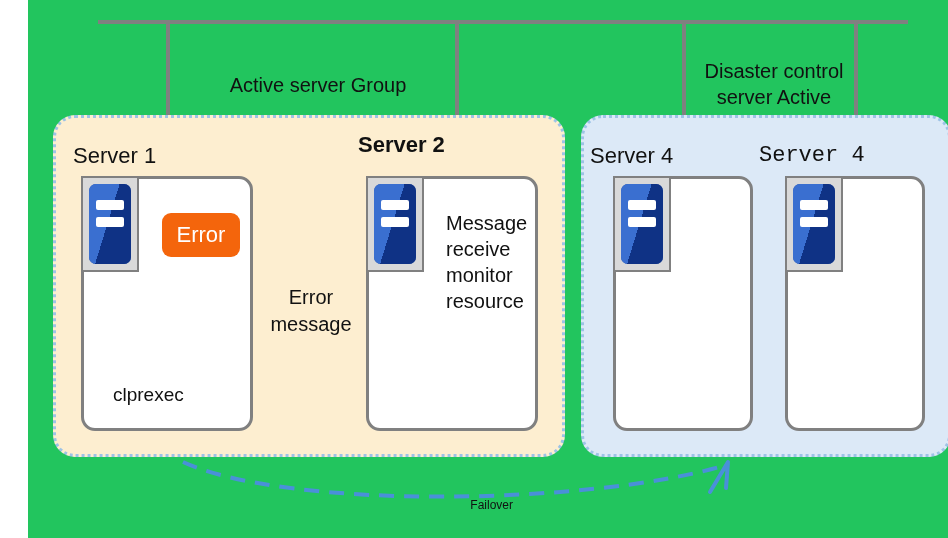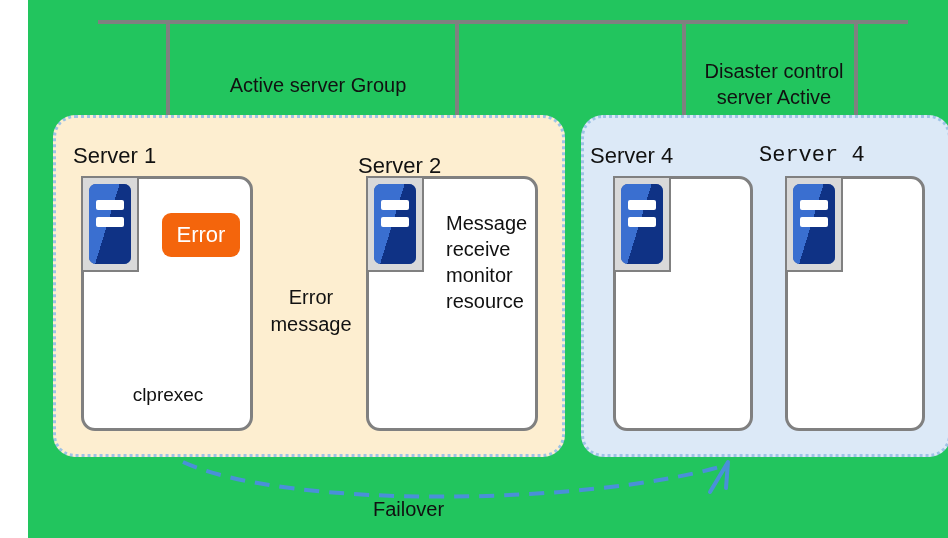--- a/index.html
+++ b/index.html
@@ -129,36 +129,36 @@
     position: absolute;
     font-size: 20px;
     color: #111111;
     line-height: 26px;
     white-space: pre-line;
   }
   .label-clprexec {
     position: absolute;
     font-size: 19px;
     color: #111111;
-    text-align: center;
+    text-align: left;
     white-space: nowrap;
   }
   .label-errmsg {
     position: absolute;
     font-size: 20px;
     color: #111111;
     text-align: center;
     line-height: 27px;
     white-space: pre-line;
   }
   .label-failover {
     position: absolute;
-    font-size: 20px;
-    color: #111111;
-    text-align: left;
+    font-size: 12px;
+    color: #111111;
+    text-align: right;
     white-space: nowrap;
   }
 </style>
 </head>
 <body>
 
 <div id="canvas">
 
   <svg id="svg-layer" viewBox="0 0 948 538" xmlns="http://www.w3.org/2000/svg">
 
@@ -220,21 +220,21 @@
       <div class="bar bar1"></div>
       <div class="bar bar2"></div>
     </div>
   </div>
   <div class="error-badge" style="left:134px; top:213px; width:78px; height:44px;">Error</div>
   <div class="label-clprexec" style="left:85px; top:384px; width:110px;">clprexec</div>
 
   <div class="label-errmsg" style="left:218px; top:284px; width:130px;">Error
 message</div>
 
-  <div class="server-label" style="left:330px; top:153px;">Server 2</div>
+  <div class="server-label" style="left:330px; top:132px;font-weight:bold;">Server 2</div>
   <div class="server-box" style="left:338px; top:176px; width:172px; height:255px;"></div>
   <div class="server-icon" style="left:338px; top:176px; width:58px; height:96px;">
     <div class="tower">
       <div class="bar bar1"></div>
       <div class="bar bar2"></div>
     </div>
   </div>
   <div class="text-block" style="left:418px; top:210px; width:100px;">Message
 receive
 monitor

